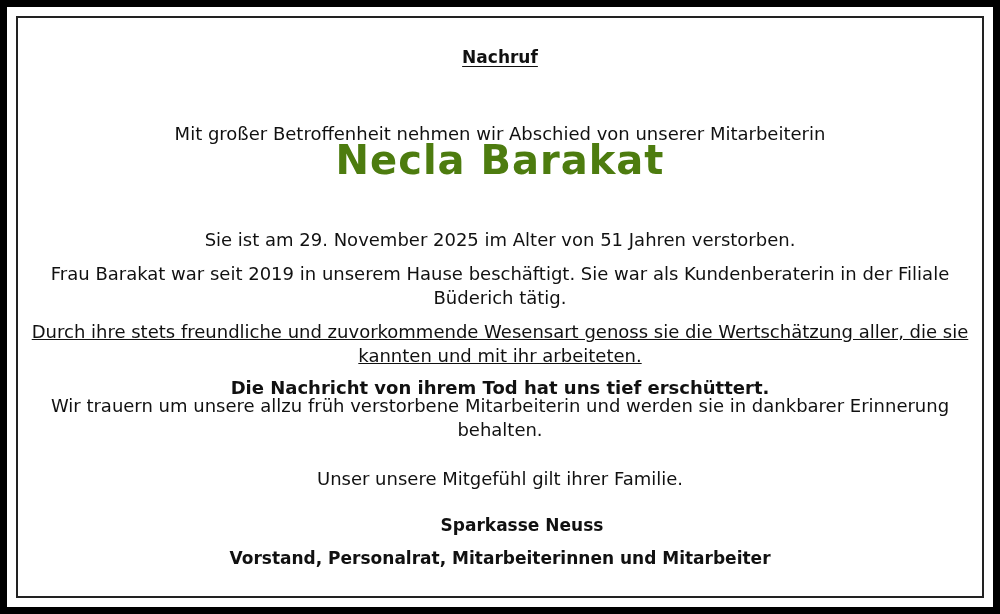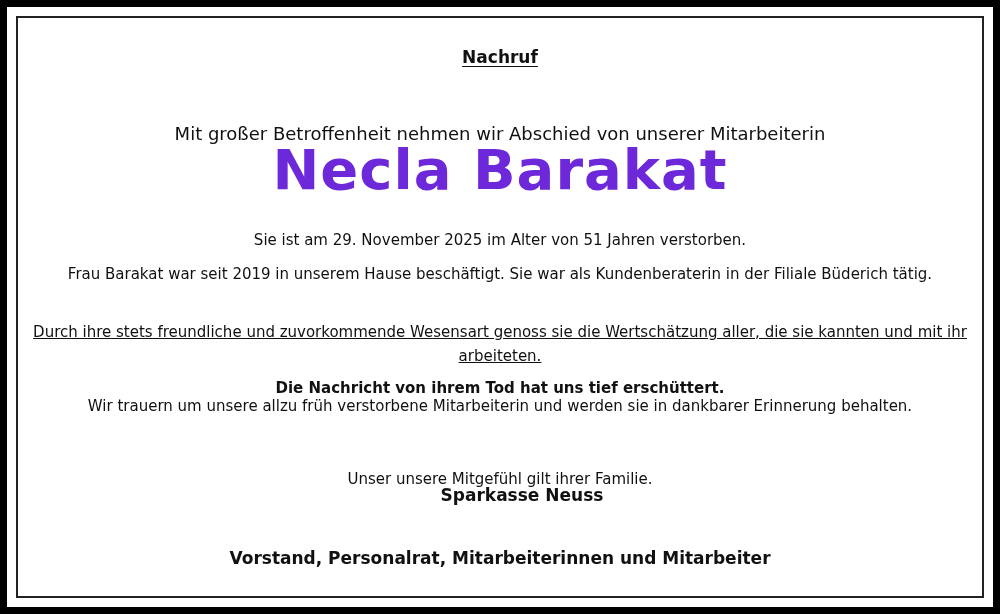--- a/index.html
+++ b/index.html
@@ -18,31 +18,31 @@
     font-family: "DejaVu Sans", sans-serif;
   }
   .label {
     position: absolute; left: 0; right: 0; top: 47px;
     font-size: 17px; font-weight: bold; text-decoration: underline;
     text-underline-offset: 3px;
   }
   .intro { position: absolute; left: 0; right: 0; top: 92px; font-size: 18px; margin-top: 31px; }
   .name {
     position: absolute; left: 0; right: 0; top: 137px;
-    font-size: 56px; font-weight: bold; letter-spacing: 1px; color: #6d28d9;
+    font-size: 40px; font-weight: bold; letter-spacing: 1px; color: #4d7c0f;
   }
-  .para { position: absolute; left: 30px; right: 30px; font-size: 15px; line-height: 24px; }
+  .para { position: absolute; left: 30px; right: 30px; font-size: 18px; line-height: 24px; }
   .p1 { top: 228px; }
   .p2 { top: 262px; }
   .p3 { top: 320px; text-decoration: underline; }
   .p4 { top: 376px; font-weight: bold; }
   .p5 { top: 394px; }
   .p6 { top: 467px; }
   .sig { position: absolute; left: 0; right: 0; font-size: 17px; font-weight: bold; line-height: 24px; }
-  .s1 { top: 483px; padding-left: 44px; }
+  .s1 { top: 513px; padding-left: 44px; }
   .s2 { top: 546px; }
 </style>
 </head>
 <body>
 
 <div class="frame-outer">
   <div class="frame-inner"></div>
 </div>
 
 <div class="content">

